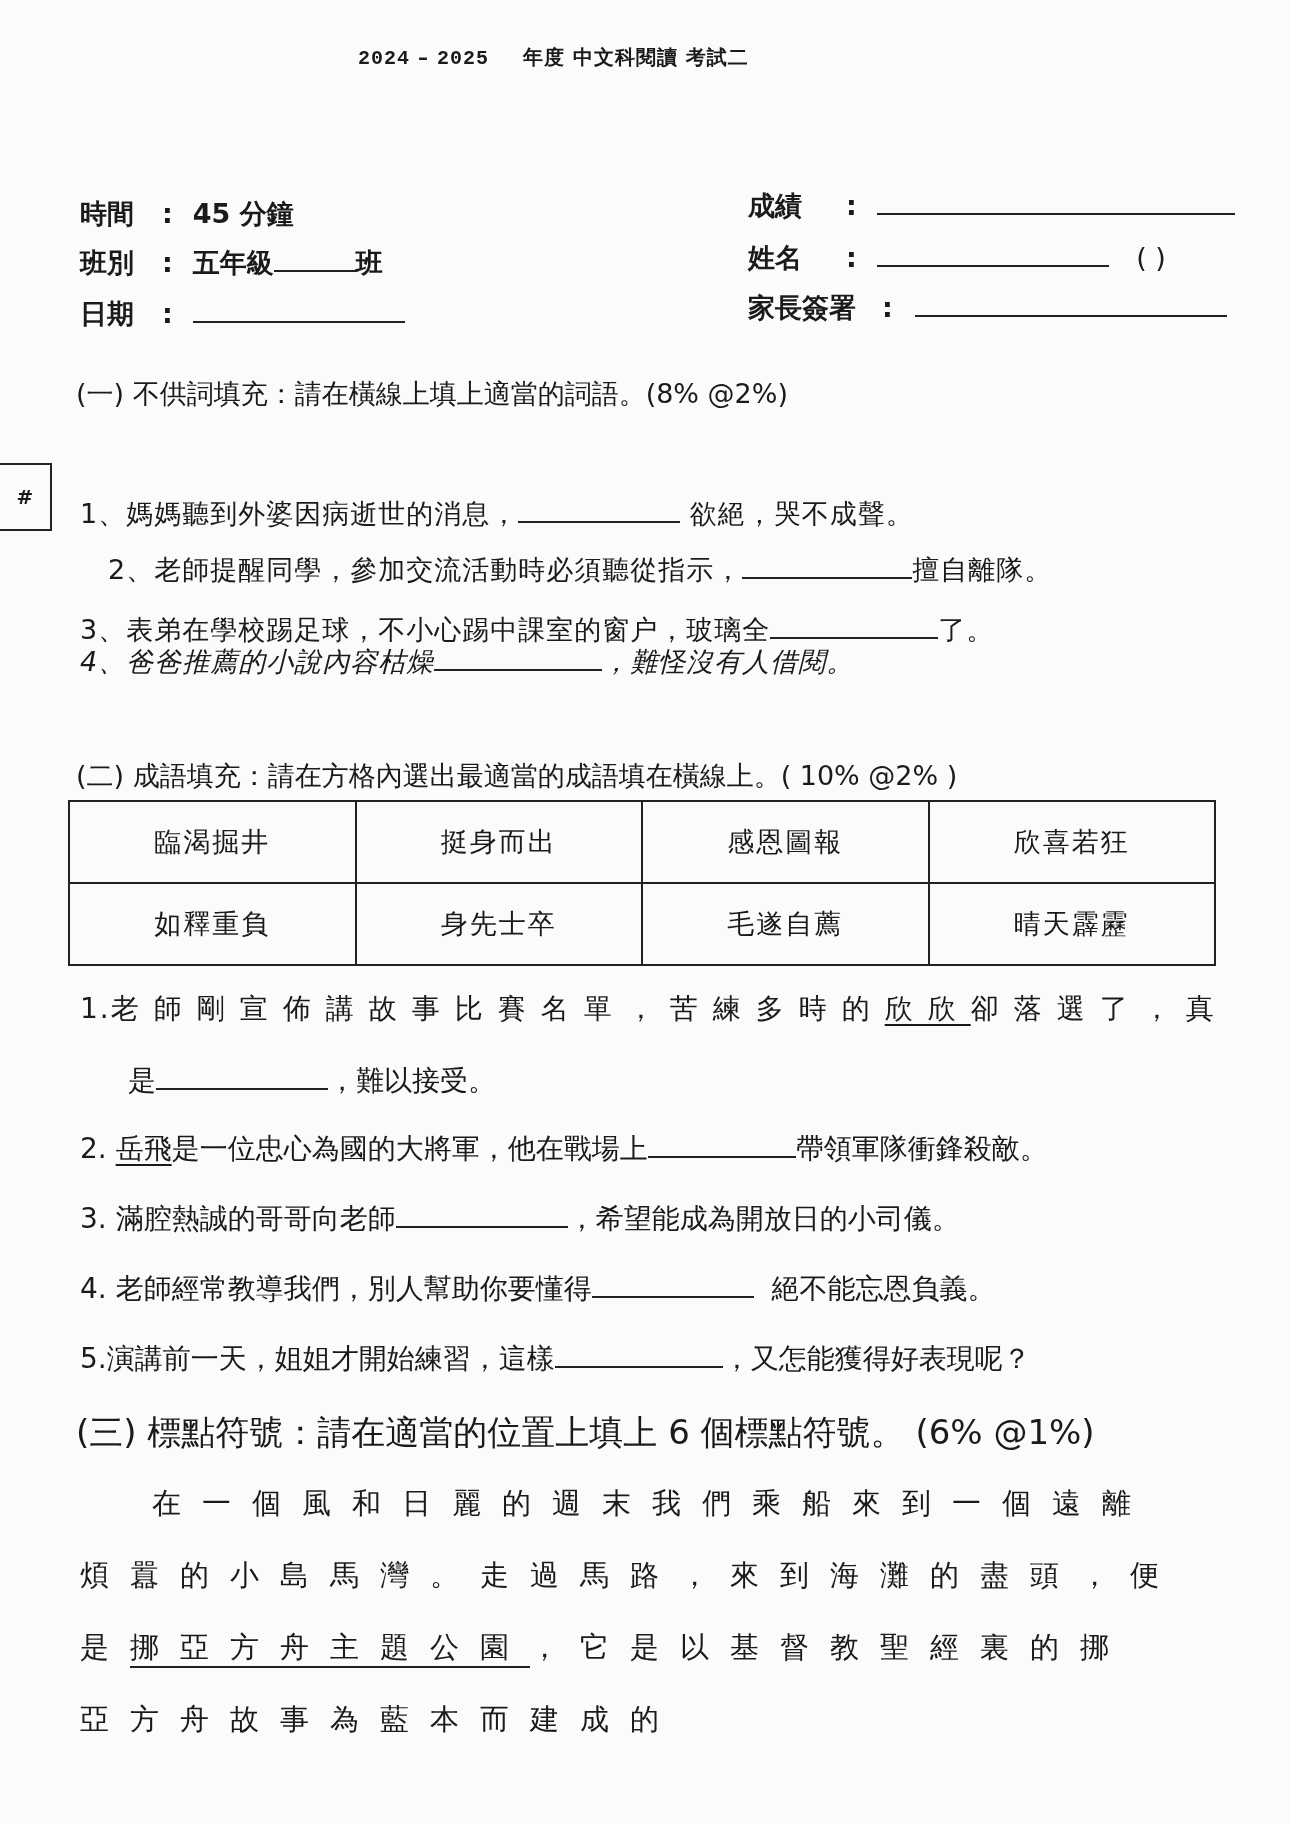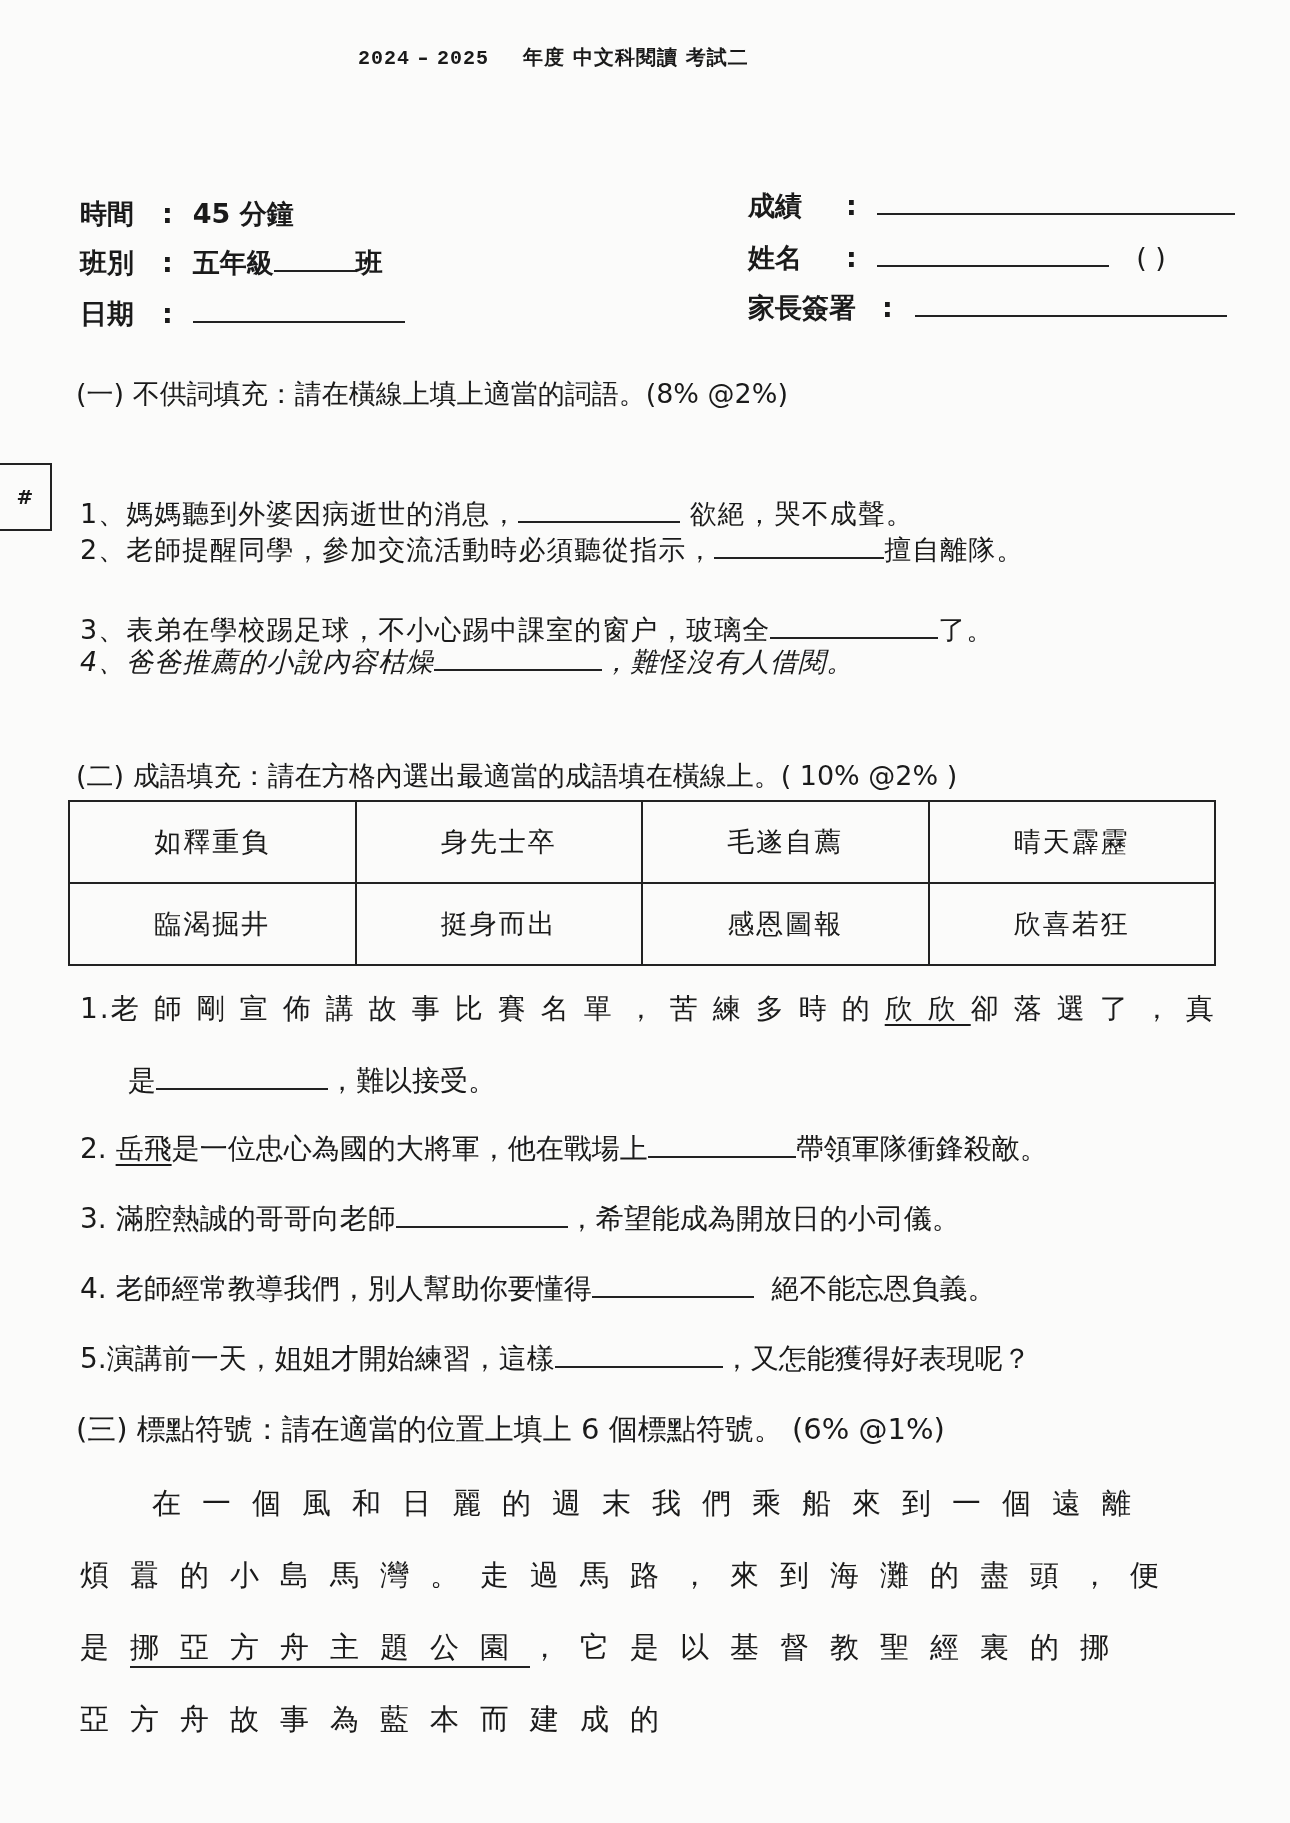--- a/index.html
+++ b/index.html
@@ -67,45 +67,45 @@
 
 <div class="abs sec" style="top:376px;">(一) 不供詞填充：請在橫線上填上適當的詞語。(8% @2%)</div>
 
 <div class="abs hash-box">
     <span>#</span>
   </div>
 
 <div class="abs q" style="top:472px;margin-top:24px;">
   <span>1、</span><span>媽媽聽到外婆因病逝世的消息，</span><span class="blank" style="width:162px;"></span><span> 欲絕，哭不成聲。</span>
 </div>
-<div class="abs q" style="top:532px;">
+<div class="abs q" style="top:552px;margin-left:28px;">
   <span>2、</span><span>老師提醒同學，參加交流活動時必須聽從指示，</span><span class="blank" style="width:170px;"></span><span>擅自離隊。</span>
 </div>
 <div class="abs q" style="top:612px;">
   <span>3、</span><span>表弟在學校踢足球，不小心踢中課室的窗户，玻璃全</span><span class="blank" style="width:168px;"></span><span>了。</span>
 </div>
 <div class="abs q" style="top:644px;font-style:italic;">
   <span>4、</span><span>爸爸推薦的小說內容枯燥</span><span class="blank" style="width:168px;"></span><span>，難怪沒有人借閱。</span>
 </div>
 
 <div class="abs sec" style="top:758px;">(二) 成語填充：請在方格內選出最適當的成語填在橫線上。( 10% @2% )</div>
 
 <table class="idioms">
   <tbody>
       <tr>
+    <td>臨渴掘井</td>
+    <td>挺身而出</td>
+    <td>感恩圖報</td>
+    <td>欣喜若狂</td>
+  </tr>
+  <tr>
     <td>如釋重負</td>
     <td>身先士卒</td>
     <td>毛遂自薦</td>
     <td>晴天霹靂</td>
-  </tr>
-  <tr>
-    <td>臨渴掘井</td>
-    <td>挺身而出</td>
-    <td>感恩圖報</td>
-    <td>欣喜若狂</td>
   </tr>
 </tbody>
   </table>
 
 <div class="abs q2 spaced" style="top:990px;">
   <span style="letter-spacing:2px;">1.</span><span>老師剛宣佈講故事比賽名單，苦練多時的</span><span class="ul">欣欣</span><span>卻落選了，真</span>
 </div>
 <div class="abs q2" style="top:1062px; left:128px;">
   <span>是</span><span class="blank" style="width:172px;"></span><span>，難以接受。</span>
 </div>
@@ -115,20 +115,20 @@
 <div class="abs q2" style="top:1200px;">
   <span>3.</span> <span>滿腔熱誠的哥哥向老師</span><span class="blank" style="width:172px;"></span><span>，希望能成為開放日的小司儀。</span>
 </div>
 <div class="abs q2" style="top:1270px;">
   <span>4.</span> <span>老師經常教導我們，別人幫助你要懂得</span><span class="blank" style="width:162px;"></span><span style="white-space:pre;">  絕不能忘恩負義。</span>
 </div>
 <div class="abs q2" style="top:1340px;">
   <span>5.</span><span>演講前一天，姐姐才開始練習，這樣</span><span class="blank" style="width:168px;"></span><span>，又怎能獲得好表現呢？</span>
 </div>
 
-<div class="abs sec" style="top:1410px; font-size:29px;text-align:right;">(三) 標點符號：請在適當的位置上填上 6 個標點符號。 (6% @1%)</div>
+<div class="abs sec" style="top:1410px; font-size:34px;text-align:right;">(三) 標點符號：請在適當的位置上填上 6 個標點符號。 (6% @1%)</div>
 
 <div class="abs passage" style="top:1484px; left:152px;">在一個風和日麗的週末我們乘船來到一個遠離</div>
 <div class="abs passage" style="top:1556px;">煩囂的小島馬灣。走過馬路，來到海灘的盡頭，便</div>
 <div class="abs passage" style="top:1628px;">
   <span>是</span><span class="ul-wide">挪亞方舟主題公園</span><span>，它是以基督教聖經裏的挪</span>
 </div>
 <div class="abs passage" style="top:1700px;">亞方舟故事為藍本而建成的</div>
 
 </body></html>

